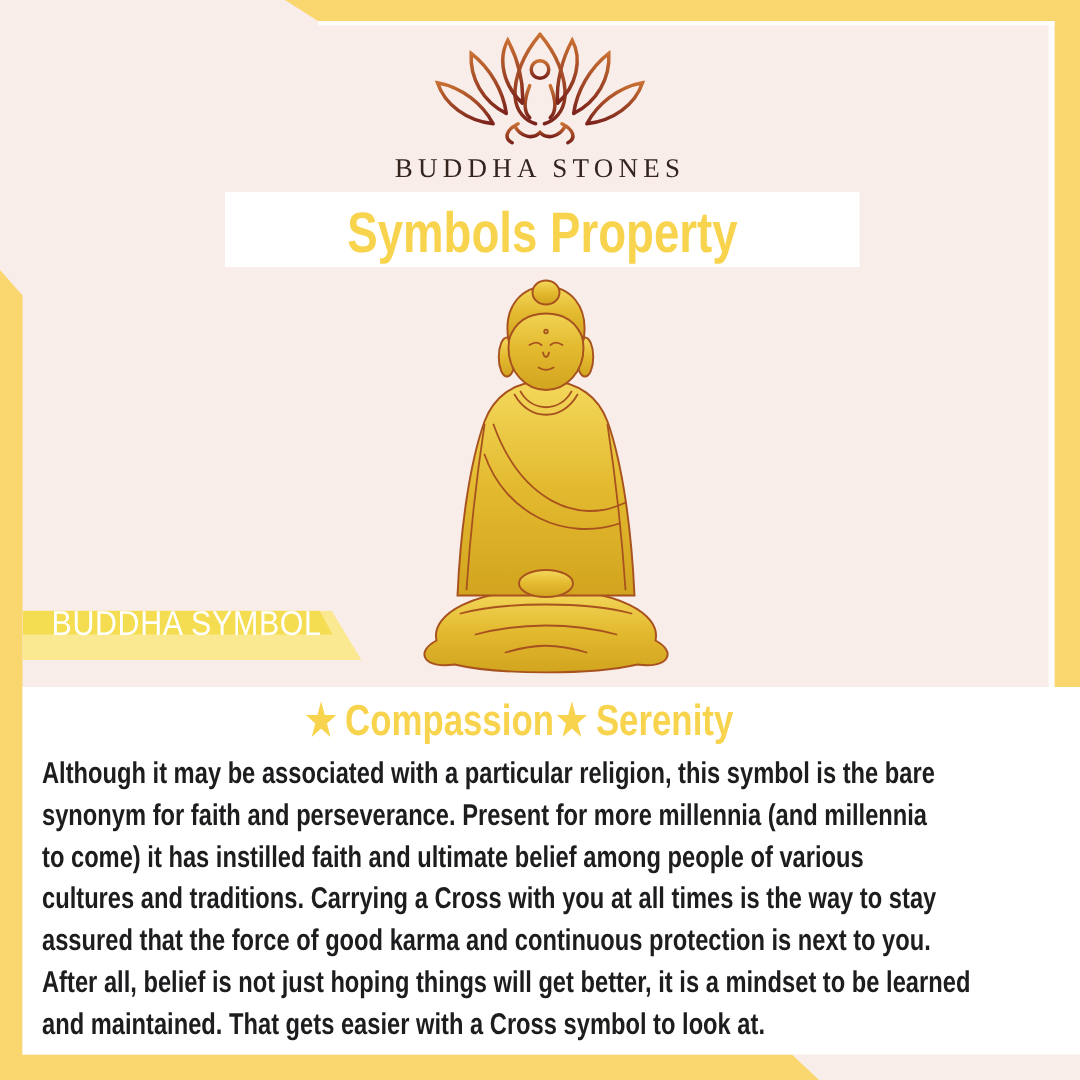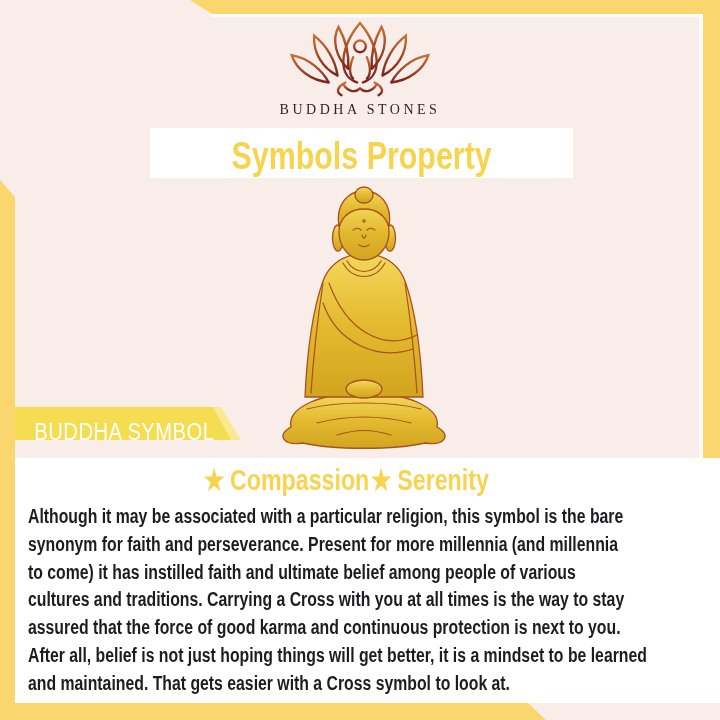--- a/index.html
+++ b/index.html
@@ -17,21 +17,21 @@
     position:absolute;inset:0;background:var(--frame_yellow,#F9D76E);
     clip-path:polygon(0 180px,15px 197px,15px 703px,528px 703px,546px 720px,0 720px);
   }
   .frame-line-top{position:absolute;left:212px;top:14px;width:491px;height:3px;background:rgba(255,255,255,.8);}
   .frame-line-right{position:absolute;left:699px;top:14px;width:4px;height:511px;background:rgba(255,255,255,.8);}
 
   
   .logo{position:absolute;left:285px;top:20px;width:150px;height:82px;}
   .brand-name{
     position:absolute;left:0;top:102px;width:720px;text-align:center;
-    font-family:"Liberation Serif",serif;font-size:14px;letter-spacing:3.5px;
+    font-family:"Liberation Serif",serif;font-size:18px;letter-spacing:3.5px;
     color:var(--brand_text,#33241E);font-weight:500;
   }
 
   
   .title-box{
     position:absolute;left:150px;top:128px;width:423px;height:50px;
     background:var(--white,#FFFFFF);display:flex;align-items:flex-end;justify-content:center;
   }
   .page-title{
     font-size:38px;font-weight:bold;color:var(--accent_yellow,#F8D44E);
@@ -41,21 +41,21 @@
   
   .buddha{position:absolute;left:277px;top:183px;width:174px;height:272px;}
 
   
   .badge-light{
     position:absolute;left:15px;top:407px;width:226px;height:33px;
     background:var(--badge_yellow_light,#FAE991);
     clip-path:polygon(0 0,206px 0,226px 33px,0 33px);
   }
   .badge{
-    position:absolute;left:15px;top:407px;width:216px;height:51px;
+    position:absolute;left:15px;top:407px;width:216px;height:16px;
     background:var(--badge_yellow,#F5DD52);
     clip-path:polygon(0 0,198px 0,216px 33px,0 33px);
     display:flex;align-items:center;text-align:right;
   }
   .badge-label{
     color:#fff;font-size:23px;padding-left:22px;white-space:nowrap;
     transform:scaleX(.88);transform-origin:0 center;letter-spacing:.5px;
   }
 
   

